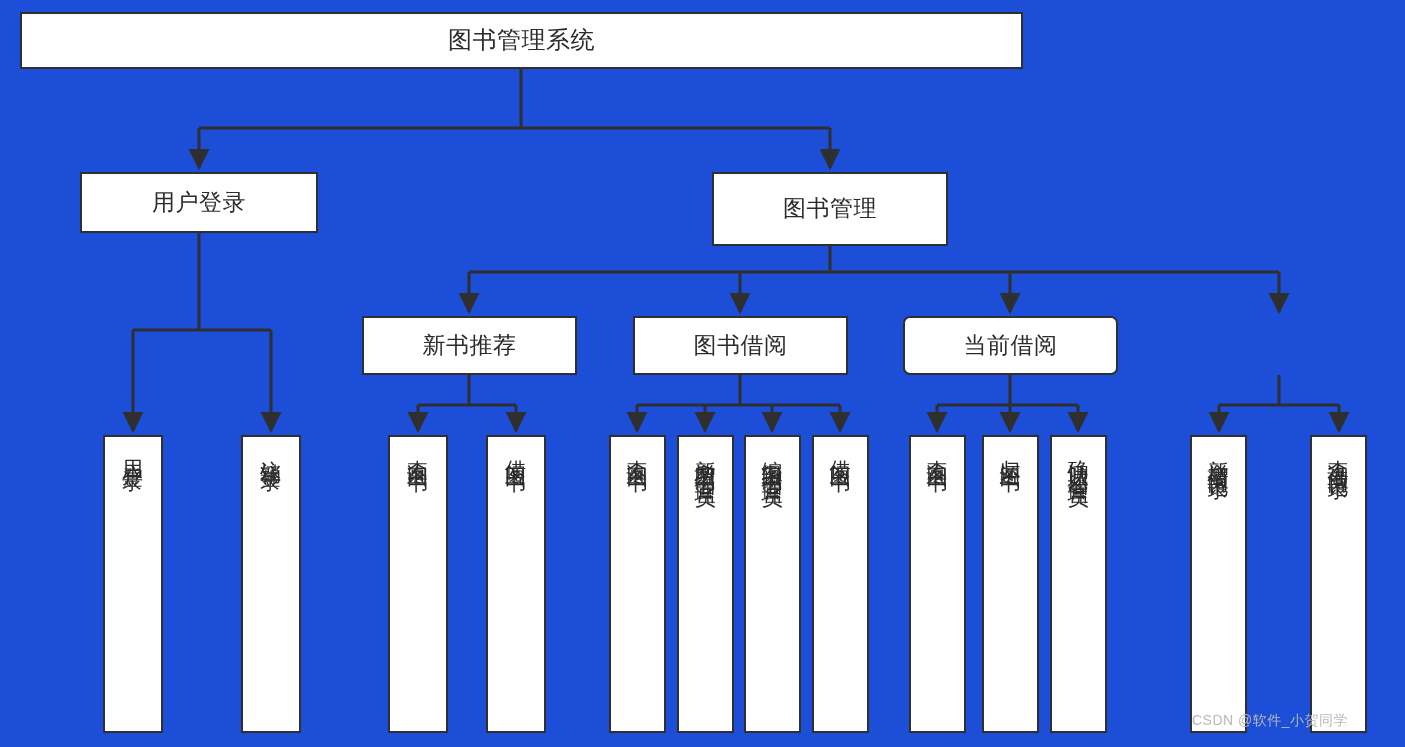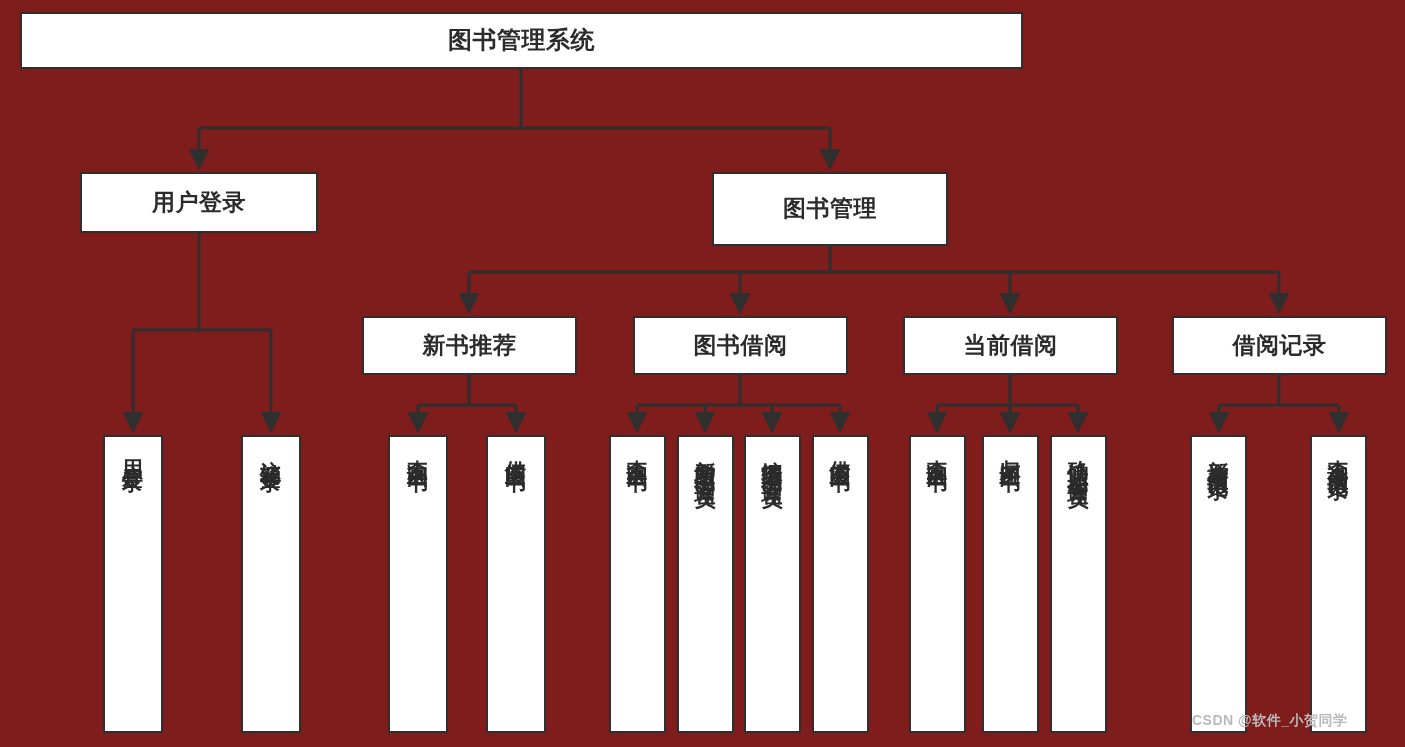--- a/index.html
+++ b/index.html
@@ -72,21 +72,21 @@
     font-size: 14px;
     color: #b9b9b9;
     white-space: nowrap;
     z-index: 3;
     letter-spacing: 0.5px;
   }
 </style>
 </head>
 <body>
 
-<div id="canvas" style="background: #7f1d1d; font-weight: bold;">
+<div id="canvas" style="background: #1d4ed8;">
 
   <svg id="edges" viewBox="0 0 1405 747" xmlns="http://www.w3.org/2000/svg">
     <defs>
       <marker id="arrow" viewBox="0 0 10 10" refX="9" refY="5" markerWidth="7" markerHeight="7" orient="auto-start-reverse">
         <path d="M 0 0 L 10 5 L 0 10 z" fill="#2f2f2f"></path>
       </marker>
     </defs>
     <g stroke="#2f2f2f" stroke-width="3" fill="none">
 
       <path d="M 521 69 L 521 128"></path>
@@ -141,25 +141,22 @@
   <div class="node h" style="left: 712px; top: 172px; width: 236px; height: 74px; border-color: rgb(47, 47, 47); color: rgb(43, 43, 43); background: rgb(255, 255, 255);">
     <span class="node-label">图书管理</span>
   </div>
 
   <div class="node h" style="left: 633px; top: 316px; width: 215px; height: 59px; border-color: rgb(47, 47, 47); color: rgb(43, 43, 43); background: rgb(255, 255, 255);">
     <span class="node-label">图书借阅</span>
   </div>
   <div class="node h" style="left: 362px; top: 316px; width: 215px; height: 59px; border-color: rgb(47, 47, 47); color: rgb(43, 43, 43); background: rgb(255, 255, 255);">
     <span class="node-label">新书推荐</span>
   </div>
-  <div class="node h" style="left: 903px; top: 316px; width: 215px; height: 59px; border-color: rgb(47, 47, 47); color: rgb(43, 43, 43); background: rgb(255, 255, 255);">
+  <div class="node h" style="left: 903px; top: 316px; width: 215px; height: 59px; border-color: rgb(47, 47, 47); color: rgb(43, 43, 43); background: rgb(255, 255, 255); border-radius: 7px;">
     <span class="node-label">当前借阅</span>
-  </div>
-  <div class="node h" style="left: 1172px; top: 316px; width: 215px; height: 59px; border-color: rgb(47, 47, 47); color: rgb(43, 43, 43); background: rgb(255, 255, 255);">
-    <span class="node-label">借阅记录</span>
   </div>
 
   <div class="node v" style="left: 103px; top: 435px; width: 60px; height: 298px; border-color: rgb(47, 47, 47); color: rgb(43, 43, 43); background: rgb(255, 255, 255);">
     <span class="node-label">用户登录</span>
   </div>
   <div class="node v" style="left: 241px; top: 435px; width: 60px; height: 298px; border-color: rgb(47, 47, 47); color: rgb(43, 43, 43); background: rgb(255, 255, 255);">
     <span class="node-label">注销登录</span>
   </div>
   <div class="node v" style="left: 388px; top: 435px; width: 60px; height: 298px; border-color: rgb(47, 47, 47); color: rgb(43, 43, 43); background: rgb(255, 255, 255);">
     <span class="node-label">查询图书</span>

